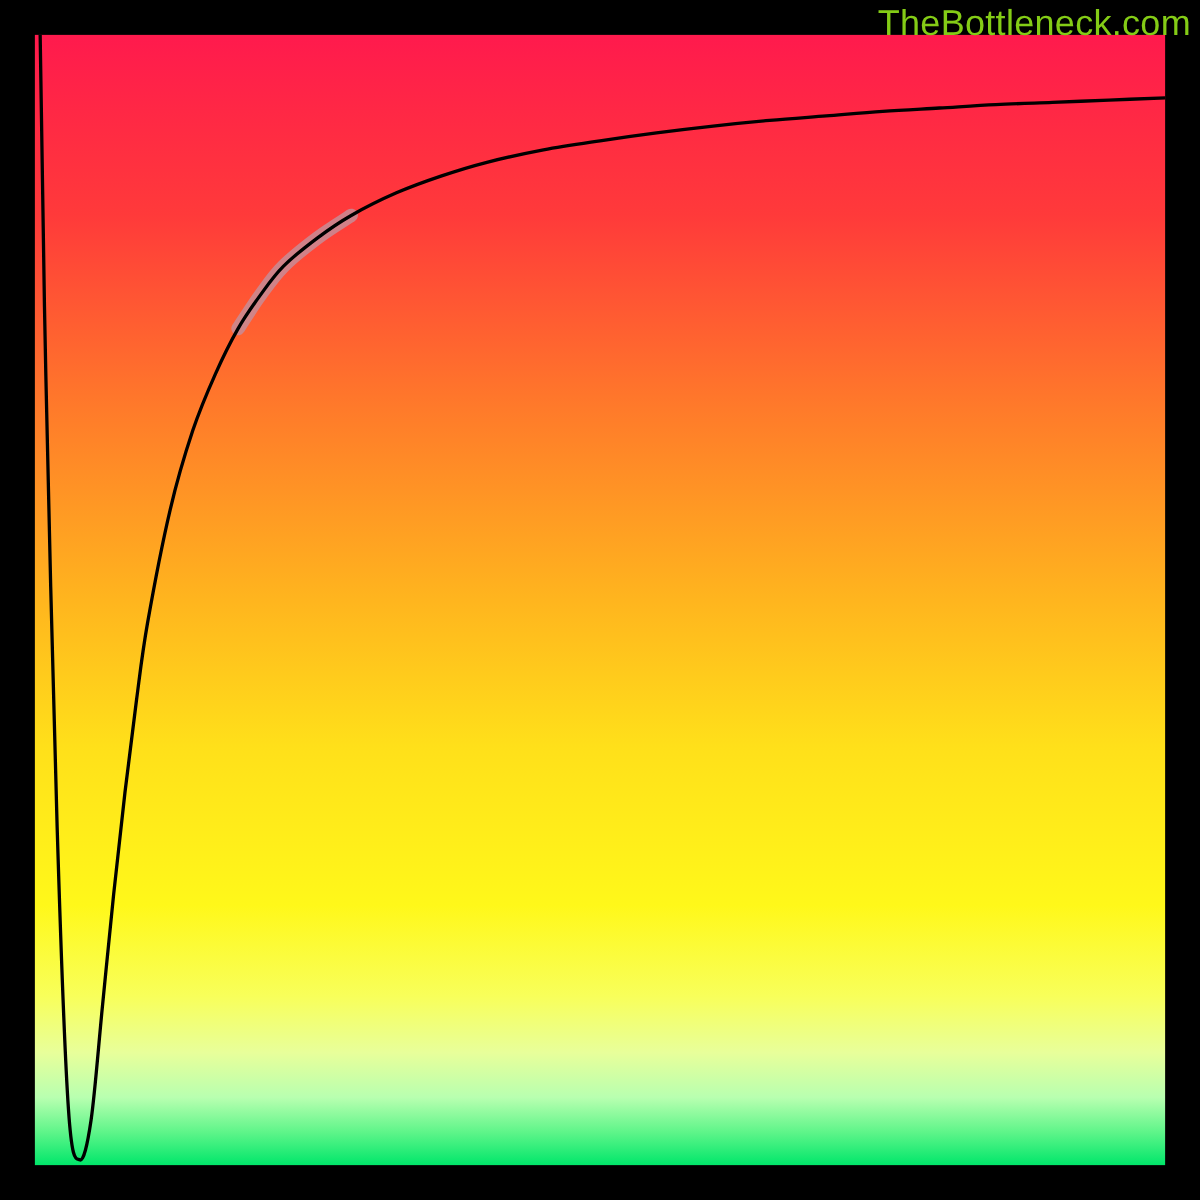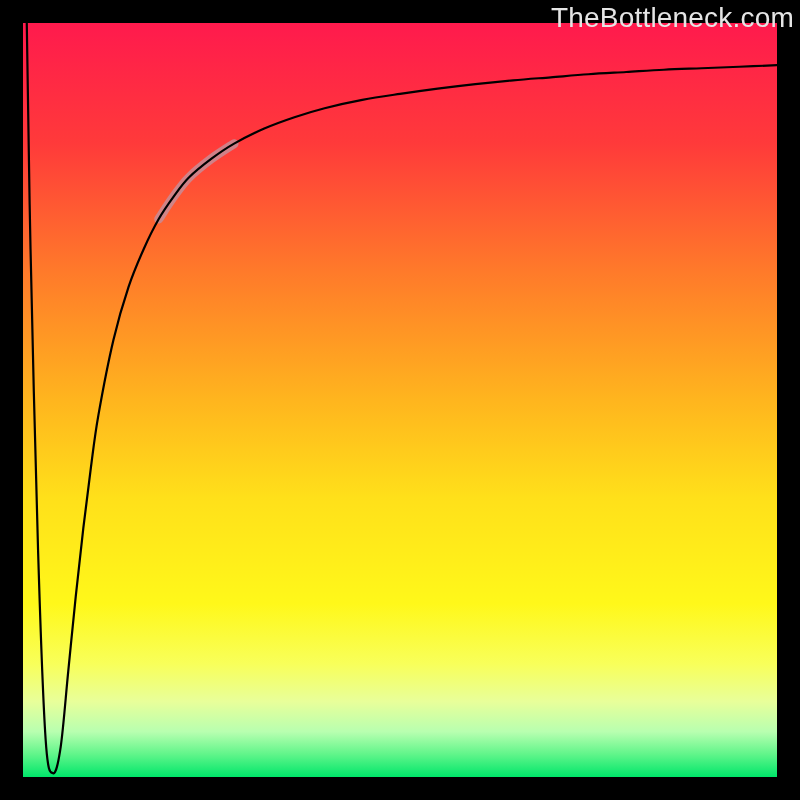--- a/index.html
+++ b/index.html
@@ -27,22 +27,22 @@
   }
   .plot svg {
     display: block;
     width: 754px;
     height: 754px;
   }
   .watermark {
     position: absolute;
     top: 2px;
     right: 6px;
-    color: #e5e5e5;
-    font-size: 28px;
+    color: #84cc16;
+    font-size: 24px;
     letter-spacing: 0.2px;
     font-weight: 400;
     user-select: none;
   }
 </style>
 </head>
 <body>
 
 <div class="frame">
   <div class="plot">

